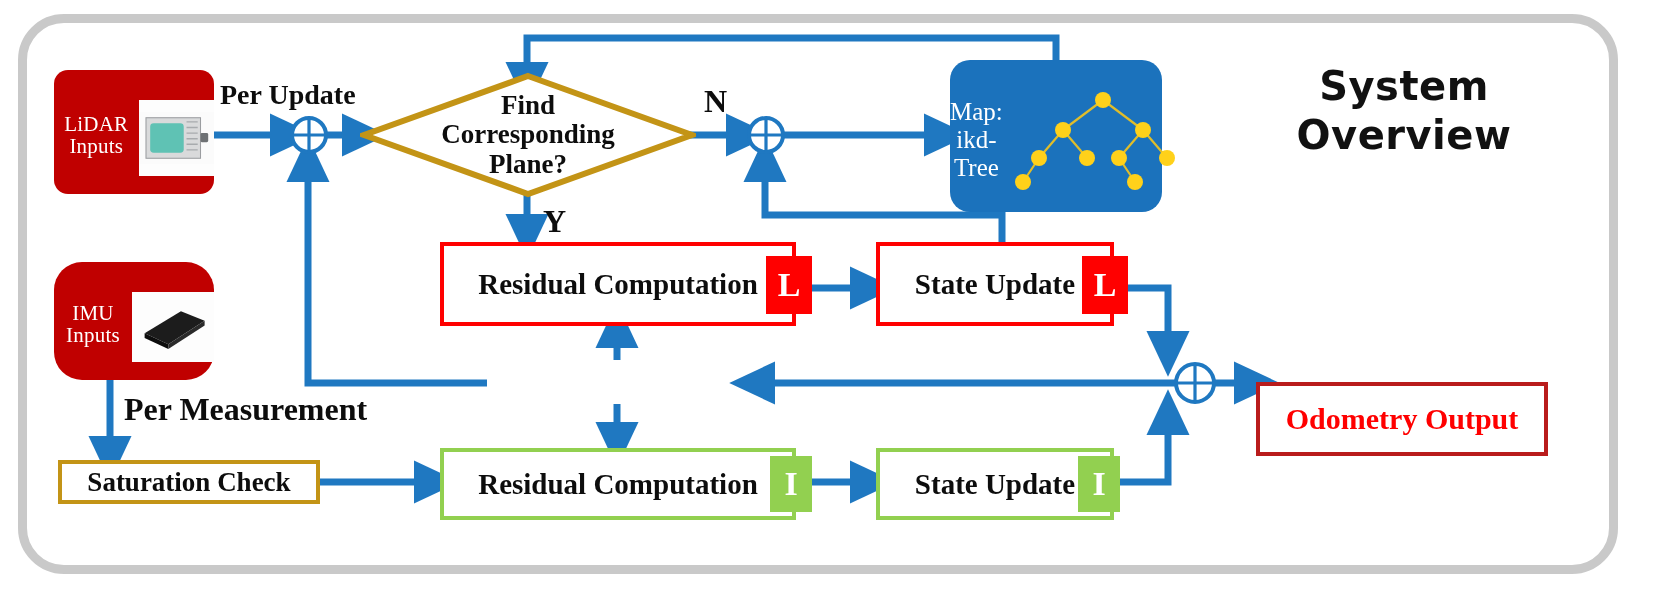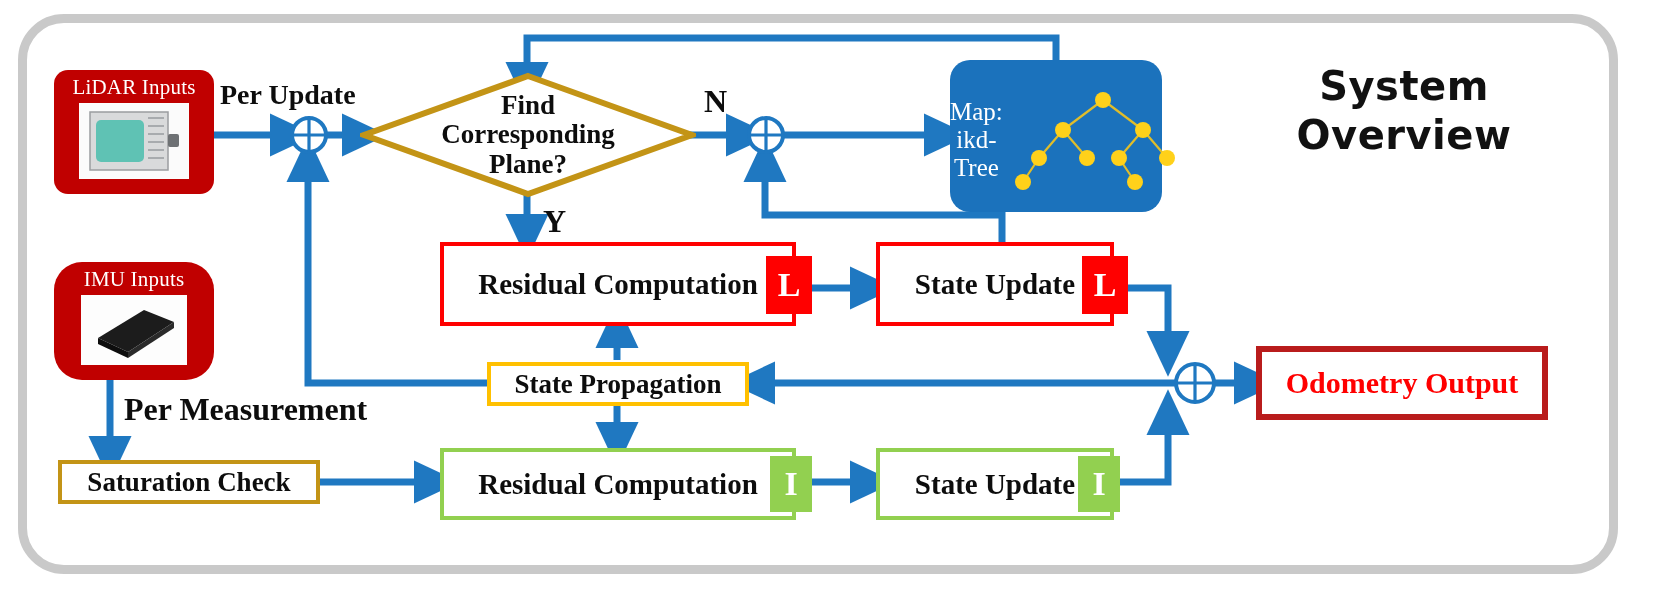--- a/index.html
+++ b/index.html
@@ -9,42 +9,42 @@
   .frame{position:absolute;left:18px;top:14px;width:1600px;height:560px;
          border:9px solid #c9c9c9;border-radius:46px;box-sizing:border-box;}
 
   svg.wires{position:absolute;left:0;top:0;width:1654px;height:592px;}
 
   .node{position:absolute;box-sizing:border-box;display:flex;align-items:center;
         justify-content:center;text-align:center;}
 
   
   .srcbox{background:#c00000;border-radius:14px;color:#ffffff;
-          flex-direction:column;justify-content:flex-start;padding-top:6px;}
+          flex-direction:row;justify-content:flex-start;padding-top:6px;}
   .srcbox .cap{font-size:21px;line-height:1.05;letter-spacing:.2px;}
   .devimg{background:#fdfdfd;margin-top:5px;display:flex;align-items:center;justify-content:center;overflow:hidden;}
 
   
   .diamond{position:absolute;}
   .diamond .txt{position:absolute;left:0;top:0;width:100%;height:100%;
       display:flex;align-items:center;justify-content:center;flex-direction:column;
       font-weight:bold;font-size:27px;line-height:1.08;color:#0d0d0d;}
 
   
   .mapbox{background:#1b72bc;border-radius:20px;color:#fff;
           flex-direction:row;justify-content:flex-start;padding-top:7px;}
   .mapbox .cap{font-size:25px;}
 
   
   .pbox{background:#ffffff;font-weight:bold;color:#0d0d0d;}
   .pbox.red{border:4px solid #ff0000;}
   .pbox.green{border:4px solid #92d050;}
   .pbox.gold{border:4px solid #c39416;}
   .pbox.yellow{border:4px solid #ffc000;}
-  .pbox.yellowthick{border:6px solid #b91c1c;}
+  .pbox.yellowthick{border:4px solid #b91c1c;margin-top:36px;}
 
   .badge{position:absolute;display:flex;align-items:center;justify-content:center;
          color:#ffffff;font-weight:bold;font-size:34px;line-height:1;}
   .badge.red{background:#ff0000;}
   .badge.green{background:#92d050;}
 
   .lbl{position:absolute;font-weight:bold;color:#0d0d0d;white-space:pre;line-height:1.08;}
 
   .title{position:absolute;font-family:"DejaVu Sans",sans-serif;font-weight:bold;
          color:#111111;font-size:40px;line-height:1.22;text-align:center;letter-spacing:.5px;}
@@ -192,23 +192,20 @@
     <span>L</span>
   </div>
 
   <div class="node pbox red" style="left:876px;top:242px;width:238px;height:84px;font-size:29px;">
     <span>State Update</span>
   </div>
   <div class="badge red" style="left:1082px;top:256px;width:46px;height:58px;">
     <span>L</span>
   </div>
 
-  <div class="node pbox yellow" style="left:487px;top:362px;width:262px;height:44px;font-size:27px;">
-    <span>State Propagation</span>
-  </div>
 
   <div class="node pbox gold" style="left:58px;top:460px;width:262px;height:44px;font-size:27px;">
     <span>Saturation Check</span>
   </div>
 
   <div class="node pbox green" style="left:440px;top:448px;width:356px;height:72px;font-size:29px;">
     <span>Residual Computation</span>
   </div>
   <div class="badge green" style="left:770px;top:456px;width:42px;height:56px;">
     <span>I</span>

